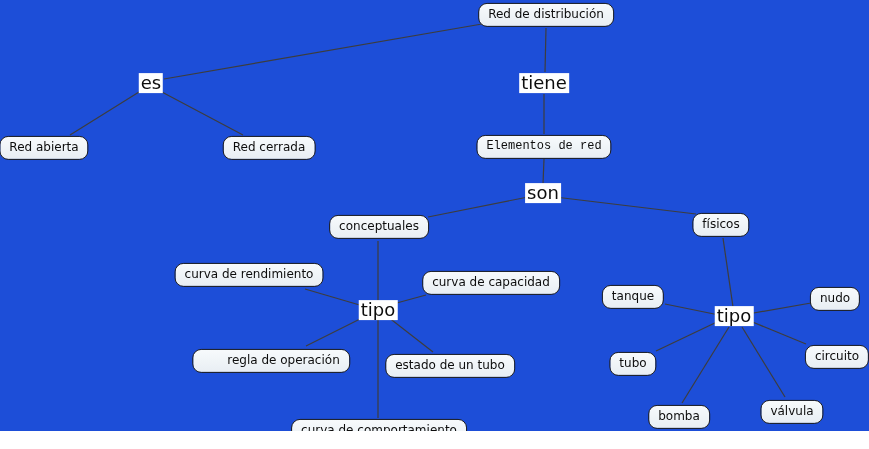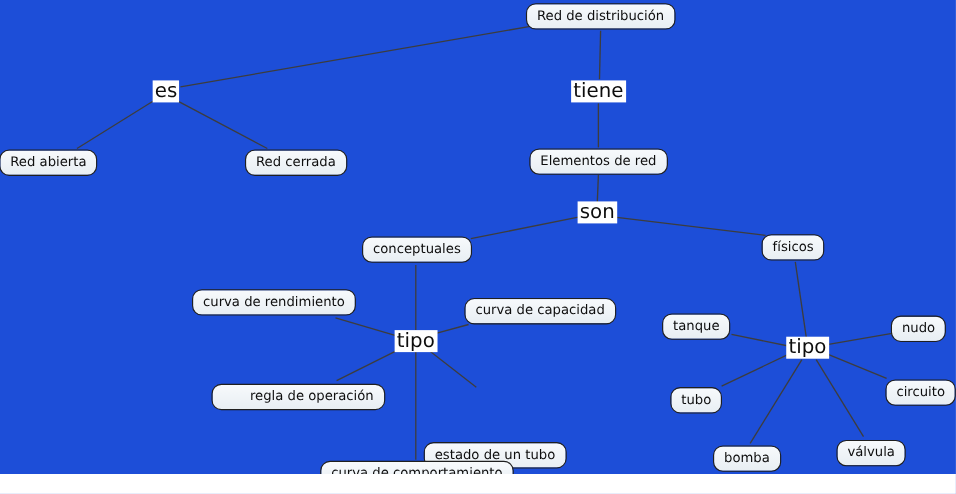--- a/index.html
+++ b/index.html
@@ -77,29 +77,29 @@
     <line x1="750" y1="321" x2="806" y2="344"></line>
     <line x1="729" y1="327" x2="682" y2="403"></line>
     <line x1="742" y1="327" x2="785" y2="397"></line>
   </svg>
 
   <div class="concept" style="left:546px; top:15px;">Red de distribución</div>
   <div class="linking" style="left:151px; top:83px;">es</div>
   <div class="concept" style="left:269px; top:148px;">Red cerrada</div>
   <div class="concept" style="left:44px;  top:148px;">Red abierta</div>
   <div class="linking" style="left:544px; top:83px;">tiene</div>
-  <div class="concept" style="left:544px; top:147px;">Elementos de red</div>
+  <div class="concept" style="left:544px; top:147px;font-family:Liberation Mono, monospace;">Elementos de red</div>
   <div class="linking" style="left:543px; top:193px;text-align:right;">son</div>
   <div class="concept" style="left:379px; top:227px;">conceptuales</div>
   <div class="concept" style="left:721px; top:225px;">físicos</div>
   <div class="concept" style="left:249px; top:275px;">curva de rendimiento</div>
   <div class="concept" style="left:491px; top:283px;">curva de capacidad</div>
   <div class="linking" style="left:378px; top:310px;">tipo</div>
   <div class="concept" style="left:271px; top:361px;padding-left:34px;">regla de operación</div>
-  <div class="concept" style="left:450px; top:366px;margin-top:48px;">estado de un tubo</div>
+  <div class="concept" style="left:450px; top:366px;">estado de un tubo</div>
   <div class="concept" style="left:379px; top:431px;">curva de comportamiento</div>
   <div class="concept" style="left:633px; top:297px;">tanque</div>
   <div class="concept" style="left:835px; top:299px;">nudo</div>
   <div class="linking" style="left:734px; top:316px;">tipo</div>
   <div class="concept" style="left:633px; top:364px;">tubo</div>
   <div class="concept" style="left:837px; top:357px;">circuito</div>
   <div class="concept" style="left:679px; top:417px;">bomba</div>
   <div class="concept" style="left:792px; top:412px;">válvula</div>
 
 </div>

